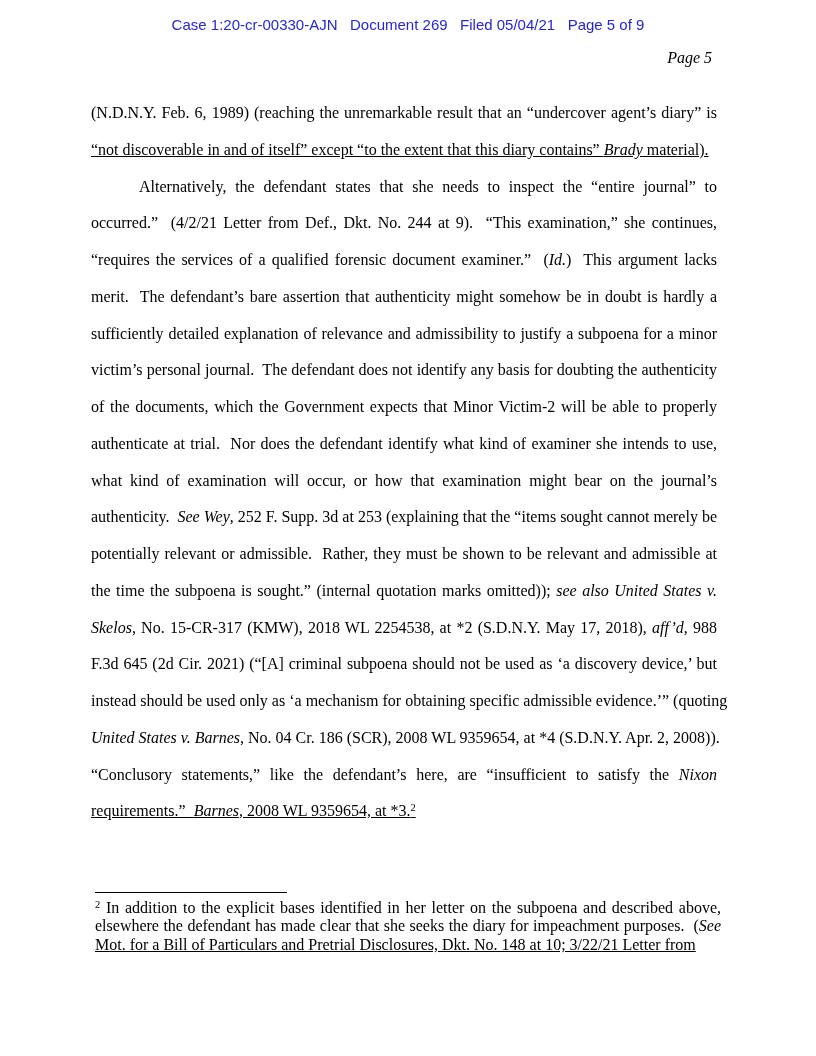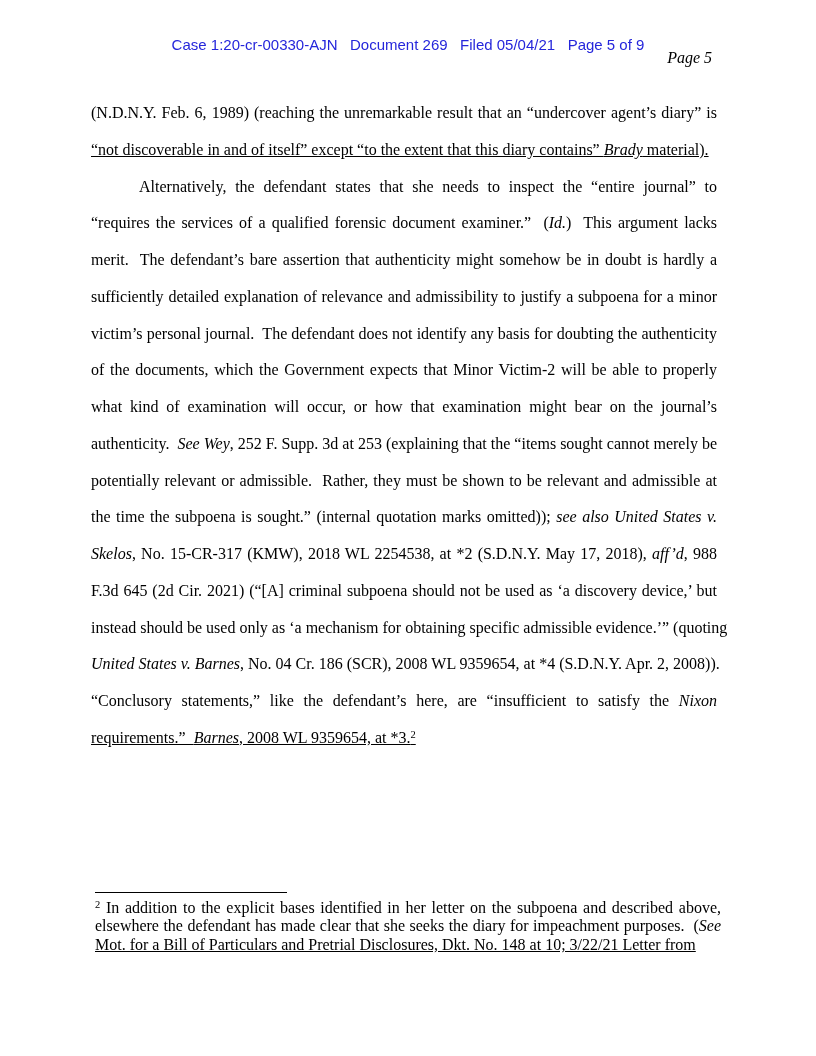--- a/index.html
+++ b/index.html
@@ -15,21 +15,20 @@
   .case-header {
     position: absolute;
     top: 16px;
     left: 0;
     right: 0;
     text-align: center;
     font-family: "Liberation Sans", sans-serif;
     font-size: 15px;
     color: #2526db;
     white-space: pre;
-    margin-top: 20px;
   }
   .page-number {
     position: absolute;
     top: 49px;
     right: 104px;
     font-size: 16px;
     font-style: italic;
   }
   .body-block {
     position: absolute;
@@ -73,25 +72,27 @@
 </head>
 <body>
 
 <div class="page">
   <div class="case-header">Case 1:20-cr-00330-AJN   Document 269   Filed 05/04/21   Page 5 of 9</div>
   <div class="page-number">Page 5</div>
   <div class="body-block" id="body-block">
       <div class="line"><span>(N.D.N.Y. Feb. 6, 1989) (reaching the unremarkable result that an “undercover agent’s diary” is</span></div>
       <div class="line end"><span>“not discoverable in and of itself” except “to the extent that this diary contains” </span><i>Brady</i><span> material).</span></div>
       <div class="line indent"><span>Alternatively, the defendant states that she needs to inspect the “entire journal” to</span></div>
+      <div class="line"><span>occurred.”&nbsp; (4/2/21 Letter from Def., Dkt. No. 244 at 9).&nbsp; “This examination,” she continues,</span></div>
       <div class="line"><span>“requires the services of a qualified forensic document examiner.”&nbsp; (</span><i>Id.</i><span>)&nbsp; This argument lacks</span></div>
       <div class="line"><span>merit.&nbsp; The defendant’s bare assertion that authenticity might somehow be in doubt is hardly a</span></div>
       <div class="line"><span>sufficiently detailed explanation of relevance and admissibility to justify a subpoena for a minor</span></div>
       <div class="line"><span>victim’s personal journal.&nbsp; The defendant does not identify any basis for doubting the authenticity</span></div>
       <div class="line"><span>of the documents, which the Government expects that Minor Victim-2 will be able to properly</span></div>
+      <div class="line"><span>authenticate at trial.&nbsp; Nor does the defendant identify what kind of examiner she intends to use,</span></div>
       <div class="line"><span>what kind of examination will occur, or how that examination might bear on the journal’s</span></div>
       <div class="line"><span>authenticity.&nbsp; </span><i>See Wey</i><span>, 252 F. Supp. 3d at 253 (explaining that the “items sought cannot merely be</span></div>
       <div class="line"><span>potentially relevant or admissible.&nbsp; Rather, they must be shown to be relevant and admissible at</span></div>
       <div class="line"><span>the time the subpoena is sought.” (internal quotation marks omitted)); </span><i>see also United States v.</i></div>
       <div class="line"><i>Skelos</i><span>, No. 15-CR-317 (KMW), 2018 WL 2254538, at *2 (S.D.N.Y. May 17, 2018), </span><i>aff’d</i><span>, 988</span></div>
       <div class="line"><span>F.3d 645 (2d Cir. 2021) (“[A] criminal subpoena should not be used as ‘a discovery device,’ but</span></div>
       <div class="line"><span>instead should be used only as ‘a mechanism for obtaining specific admissible evidence.’” (quoting</span></div>
       <div class="line"><i>United States v. Barnes</i><span>, No. 04 Cr. 186 (SCR), 2008 WL 9359654, at *4 (S.D.N.Y. Apr. 2, 2008)).</span></div>
       <div class="line"><span>“Conclusory statements,” like the defendant’s here, are “insufficient to satisfy the </span><i>Nixon</i></div>
       <div class="line end"><span>requirements.”&nbsp; </span><i>Barnes</i><span>, 2008 WL 9359654, at *3.</span><sup>2</sup></div>

